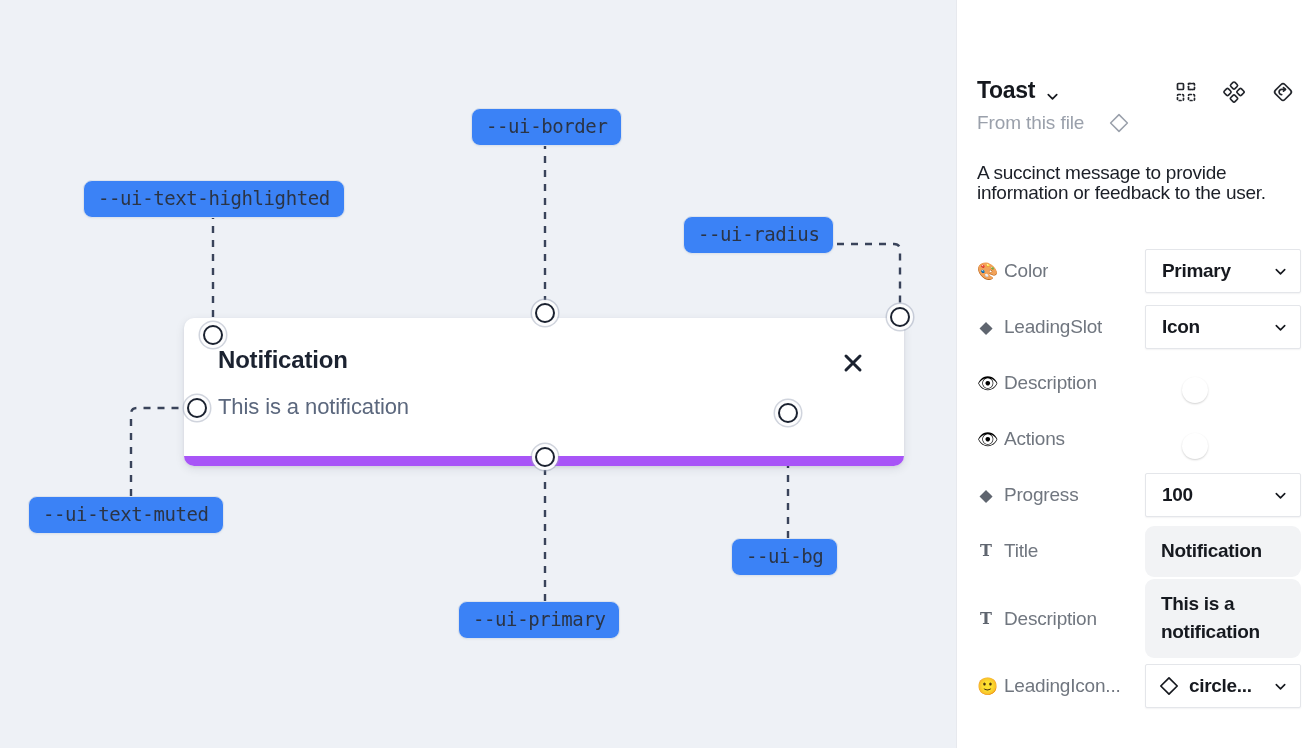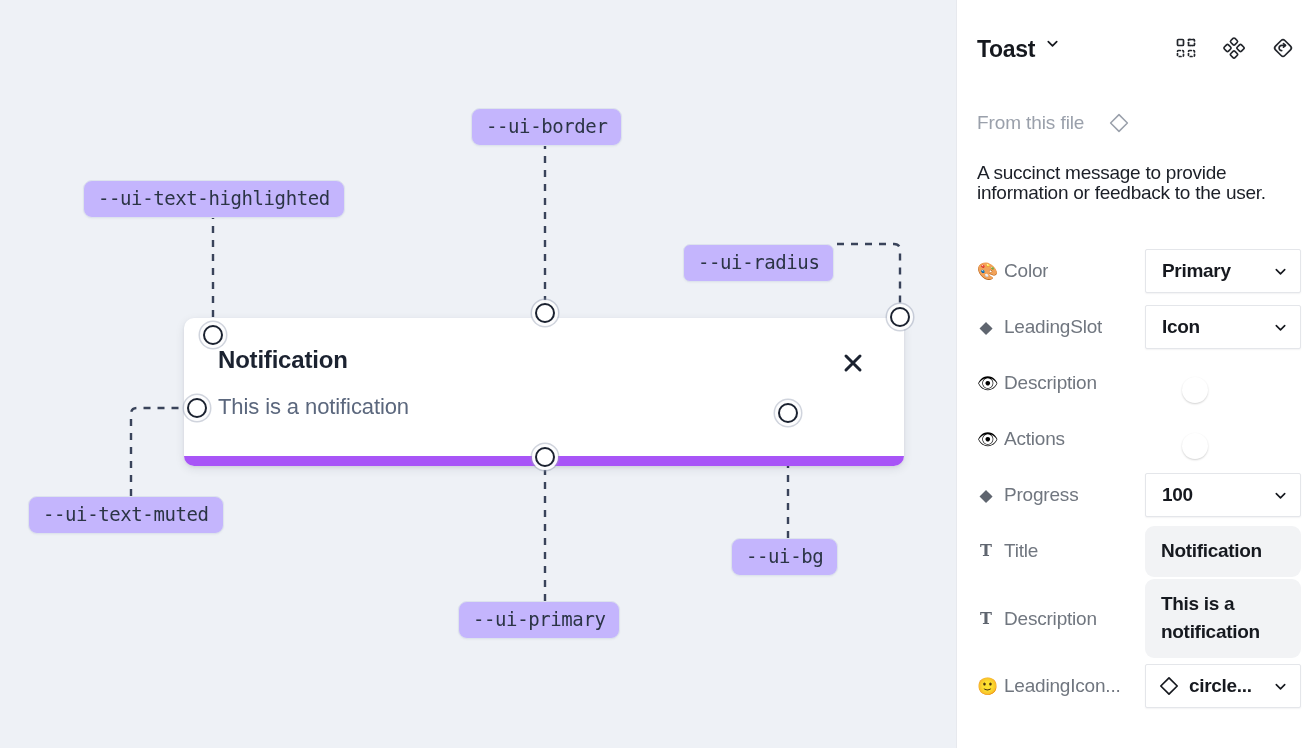--- a/index.html
+++ b/index.html
@@ -78,21 +78,21 @@
     left: 0;
     bottom: 0;
     width: 100%;
     height: 10px;
     background: #a855f7;
   }
 
   
   .token-pill {
     position: absolute;
-    background: #c4b5fd;
+    background: #3b82f6;
     border: 1.5px solid #dde3ed;
     border-radius: 9px;
     padding: 6px 14px 8px 14px;
     font-family: "DejaVu Sans Mono", "Liberation Mono", monospace;
     font-size: 19px;
     color: #2b3445;
     white-space: nowrap;
     letter-spacing: -0.4px;
     box-shadow: 0 1px 2px rgba(30,40,60,.04);
   }
@@ -114,25 +114,25 @@
     position: relative;
     width: 356px;
     height: 748px;
     background: #ffffff;
     border-left: 1px solid #e7e9ee;
     box-sizing: border-box;
     flex: none;
   }
   .panel-header {
     position: absolute;
-    left: 0; top: 36px;
+    left: 0; top: 56px;
     width: 356px;
     height: 48px;
     display: flex;
-    align-items: flex-start;
+    align-items: flex-end;
     padding: 0 18px 0 20px;
     box-sizing: border-box;
   }
   .panel-title {
     font-size: 23px;
     font-weight: 700;
     color: #15181e;
     letter-spacing: -0.3px;
   }
   .title-chevron {
@@ -304,21 +304,21 @@
 
     <div class="handle" style="left:203px; top:325px;"></div>
     <div class="handle" style="left:535px; top:303px;"></div>
     <div class="handle" style="left:890px; top:307px;"></div>
     <div class="handle" style="left:187px; top:398px;"></div>
     <div class="handle" style="left:778px; top:403px;"></div>
     <div class="handle" style="left:535px; top:447px;"></div>
 
     <div class="token-pill" style="left:83px; top:180px;">--ui-text-highlighted</div>
     <div class="token-pill" style="left:471px; top:108px;">--ui-border</div>
-    <div class="token-pill" style="left:683px; top:244px;border-radius:7px;">--ui-radius</div>
+    <div class="token-pill" style="left:683px; top:216px;">--ui-radius</div>
     <div class="token-pill" style="left:28px; top:496px;">--ui-text-muted</div>
     <div class="token-pill" style="left:458px; top:601px;">--ui-primary</div>
     <div class="token-pill" style="left:731px; top:538px;">--ui-bg</div>
   </div>
 
   <div id="panel">
 
     <div class="panel-header">
       <span class="panel-title">Toast</span>
       <span class="title-chevron">

